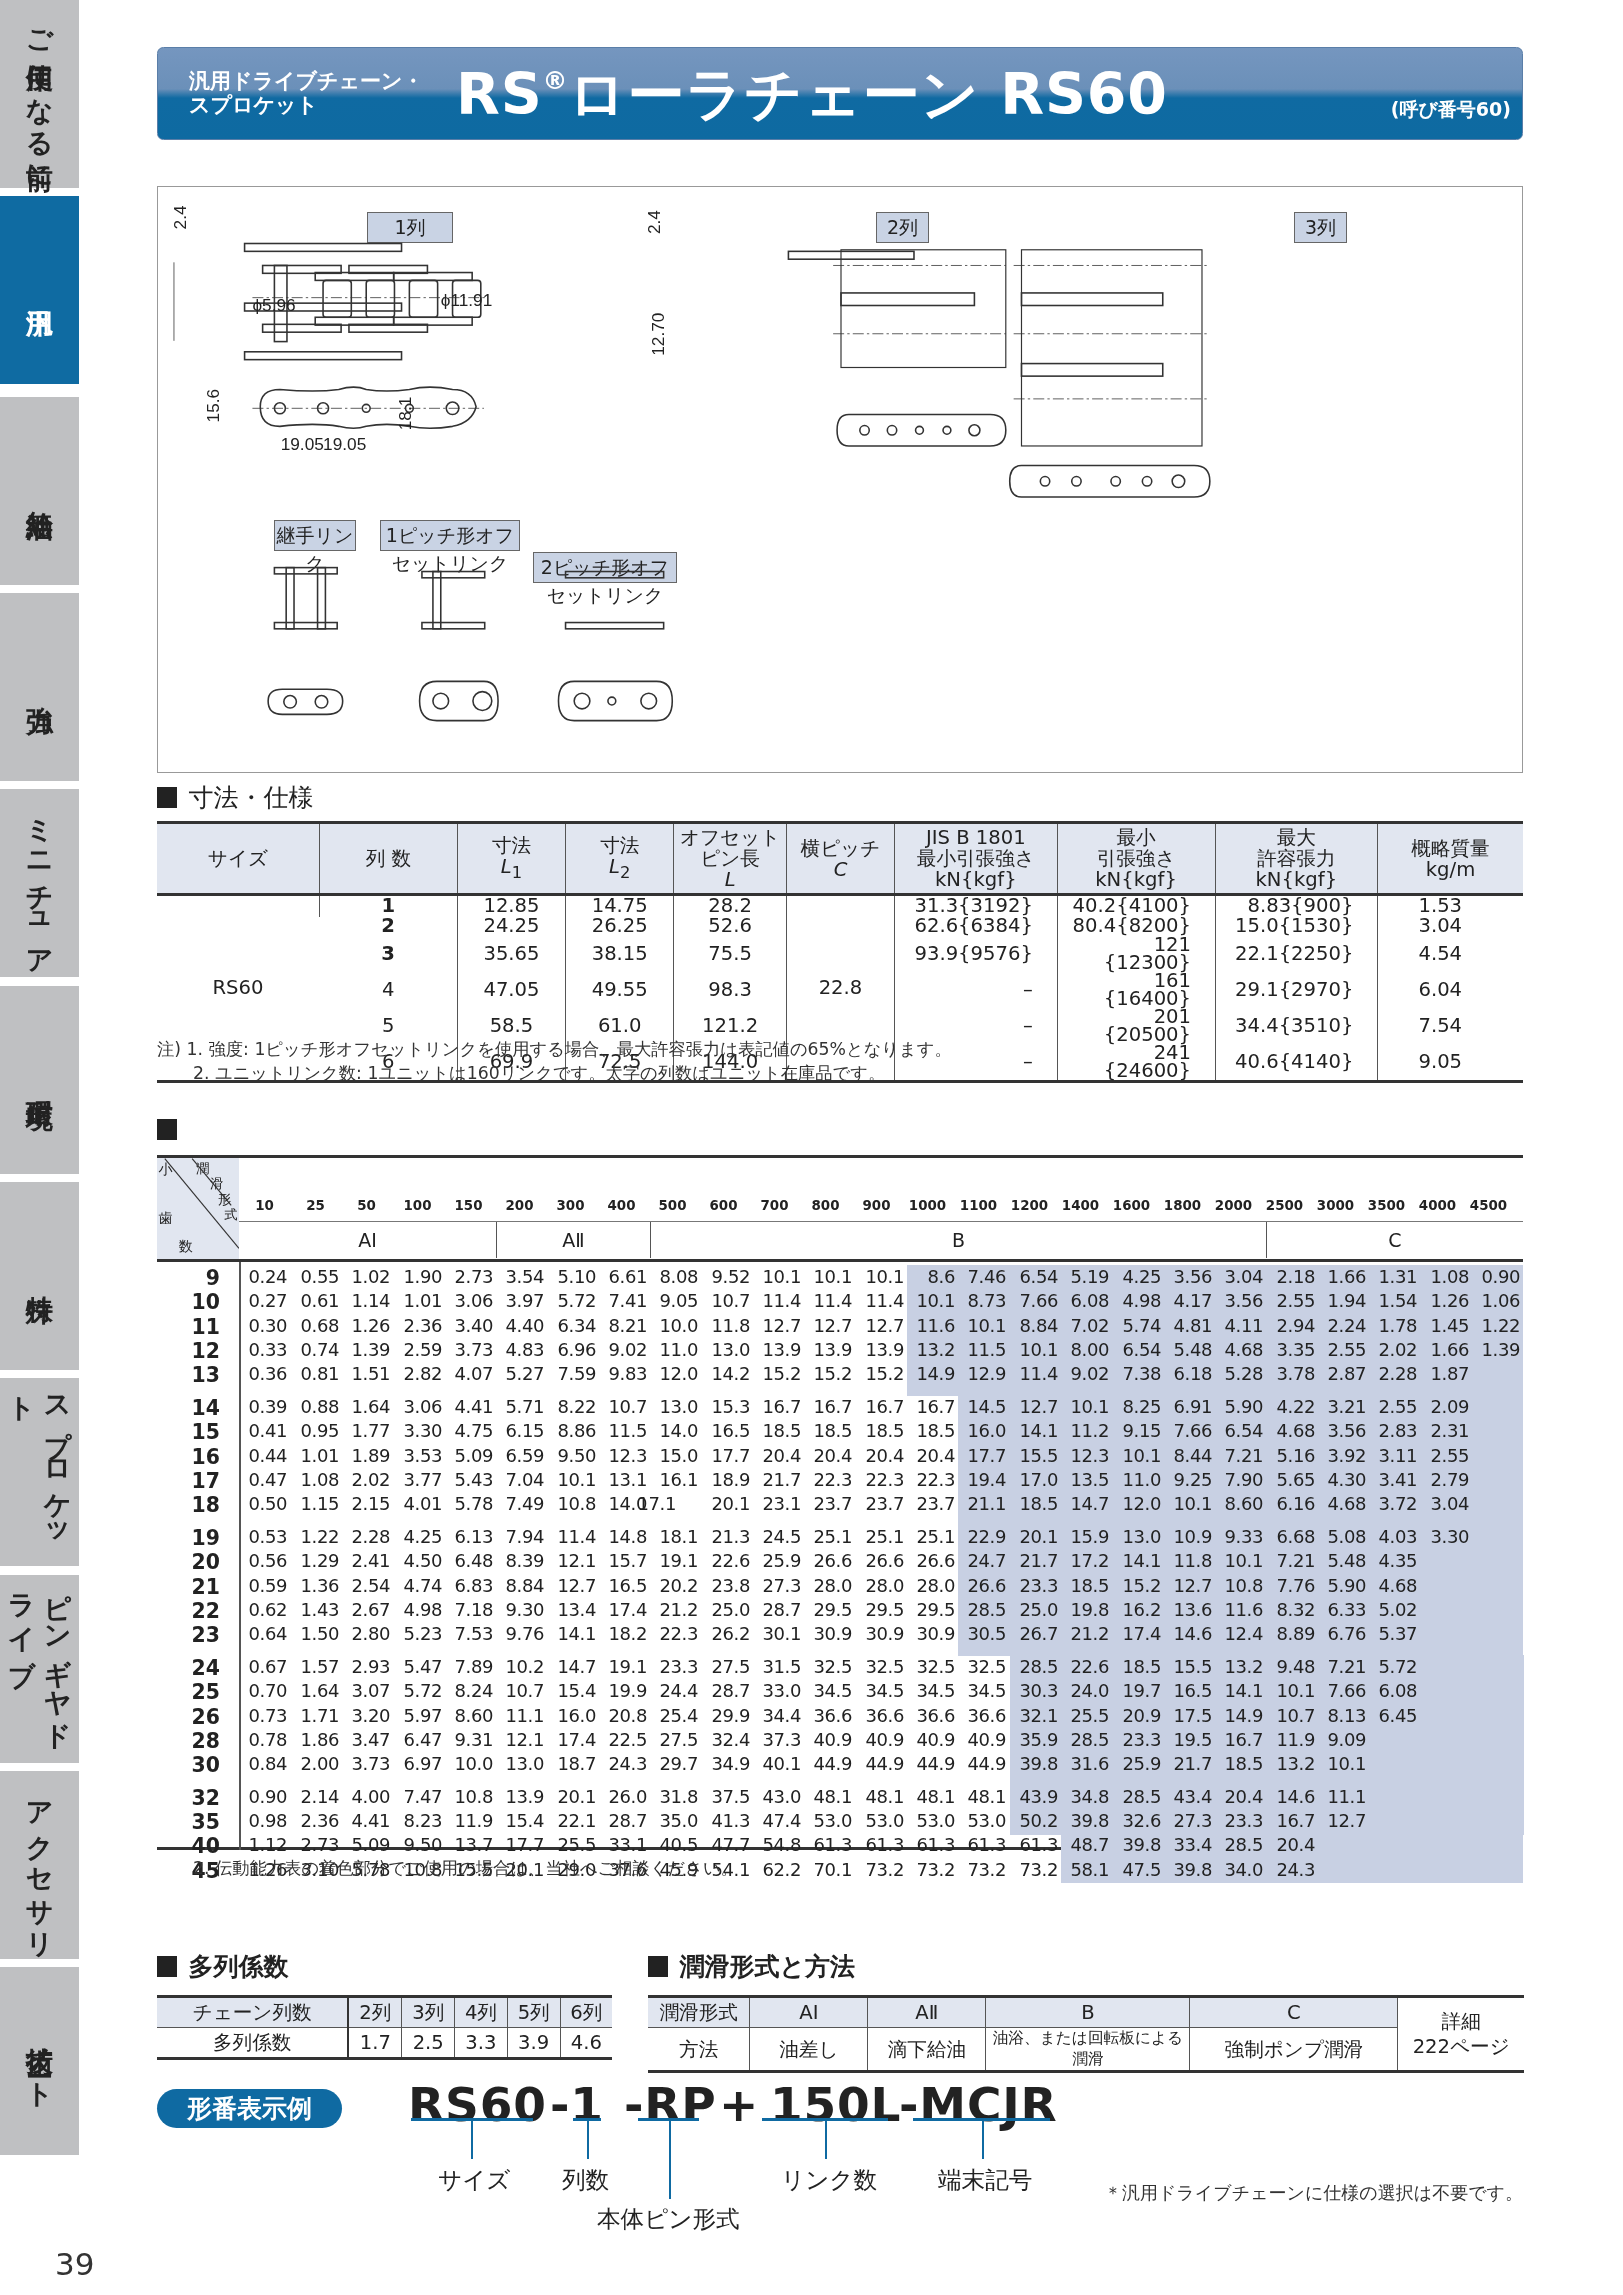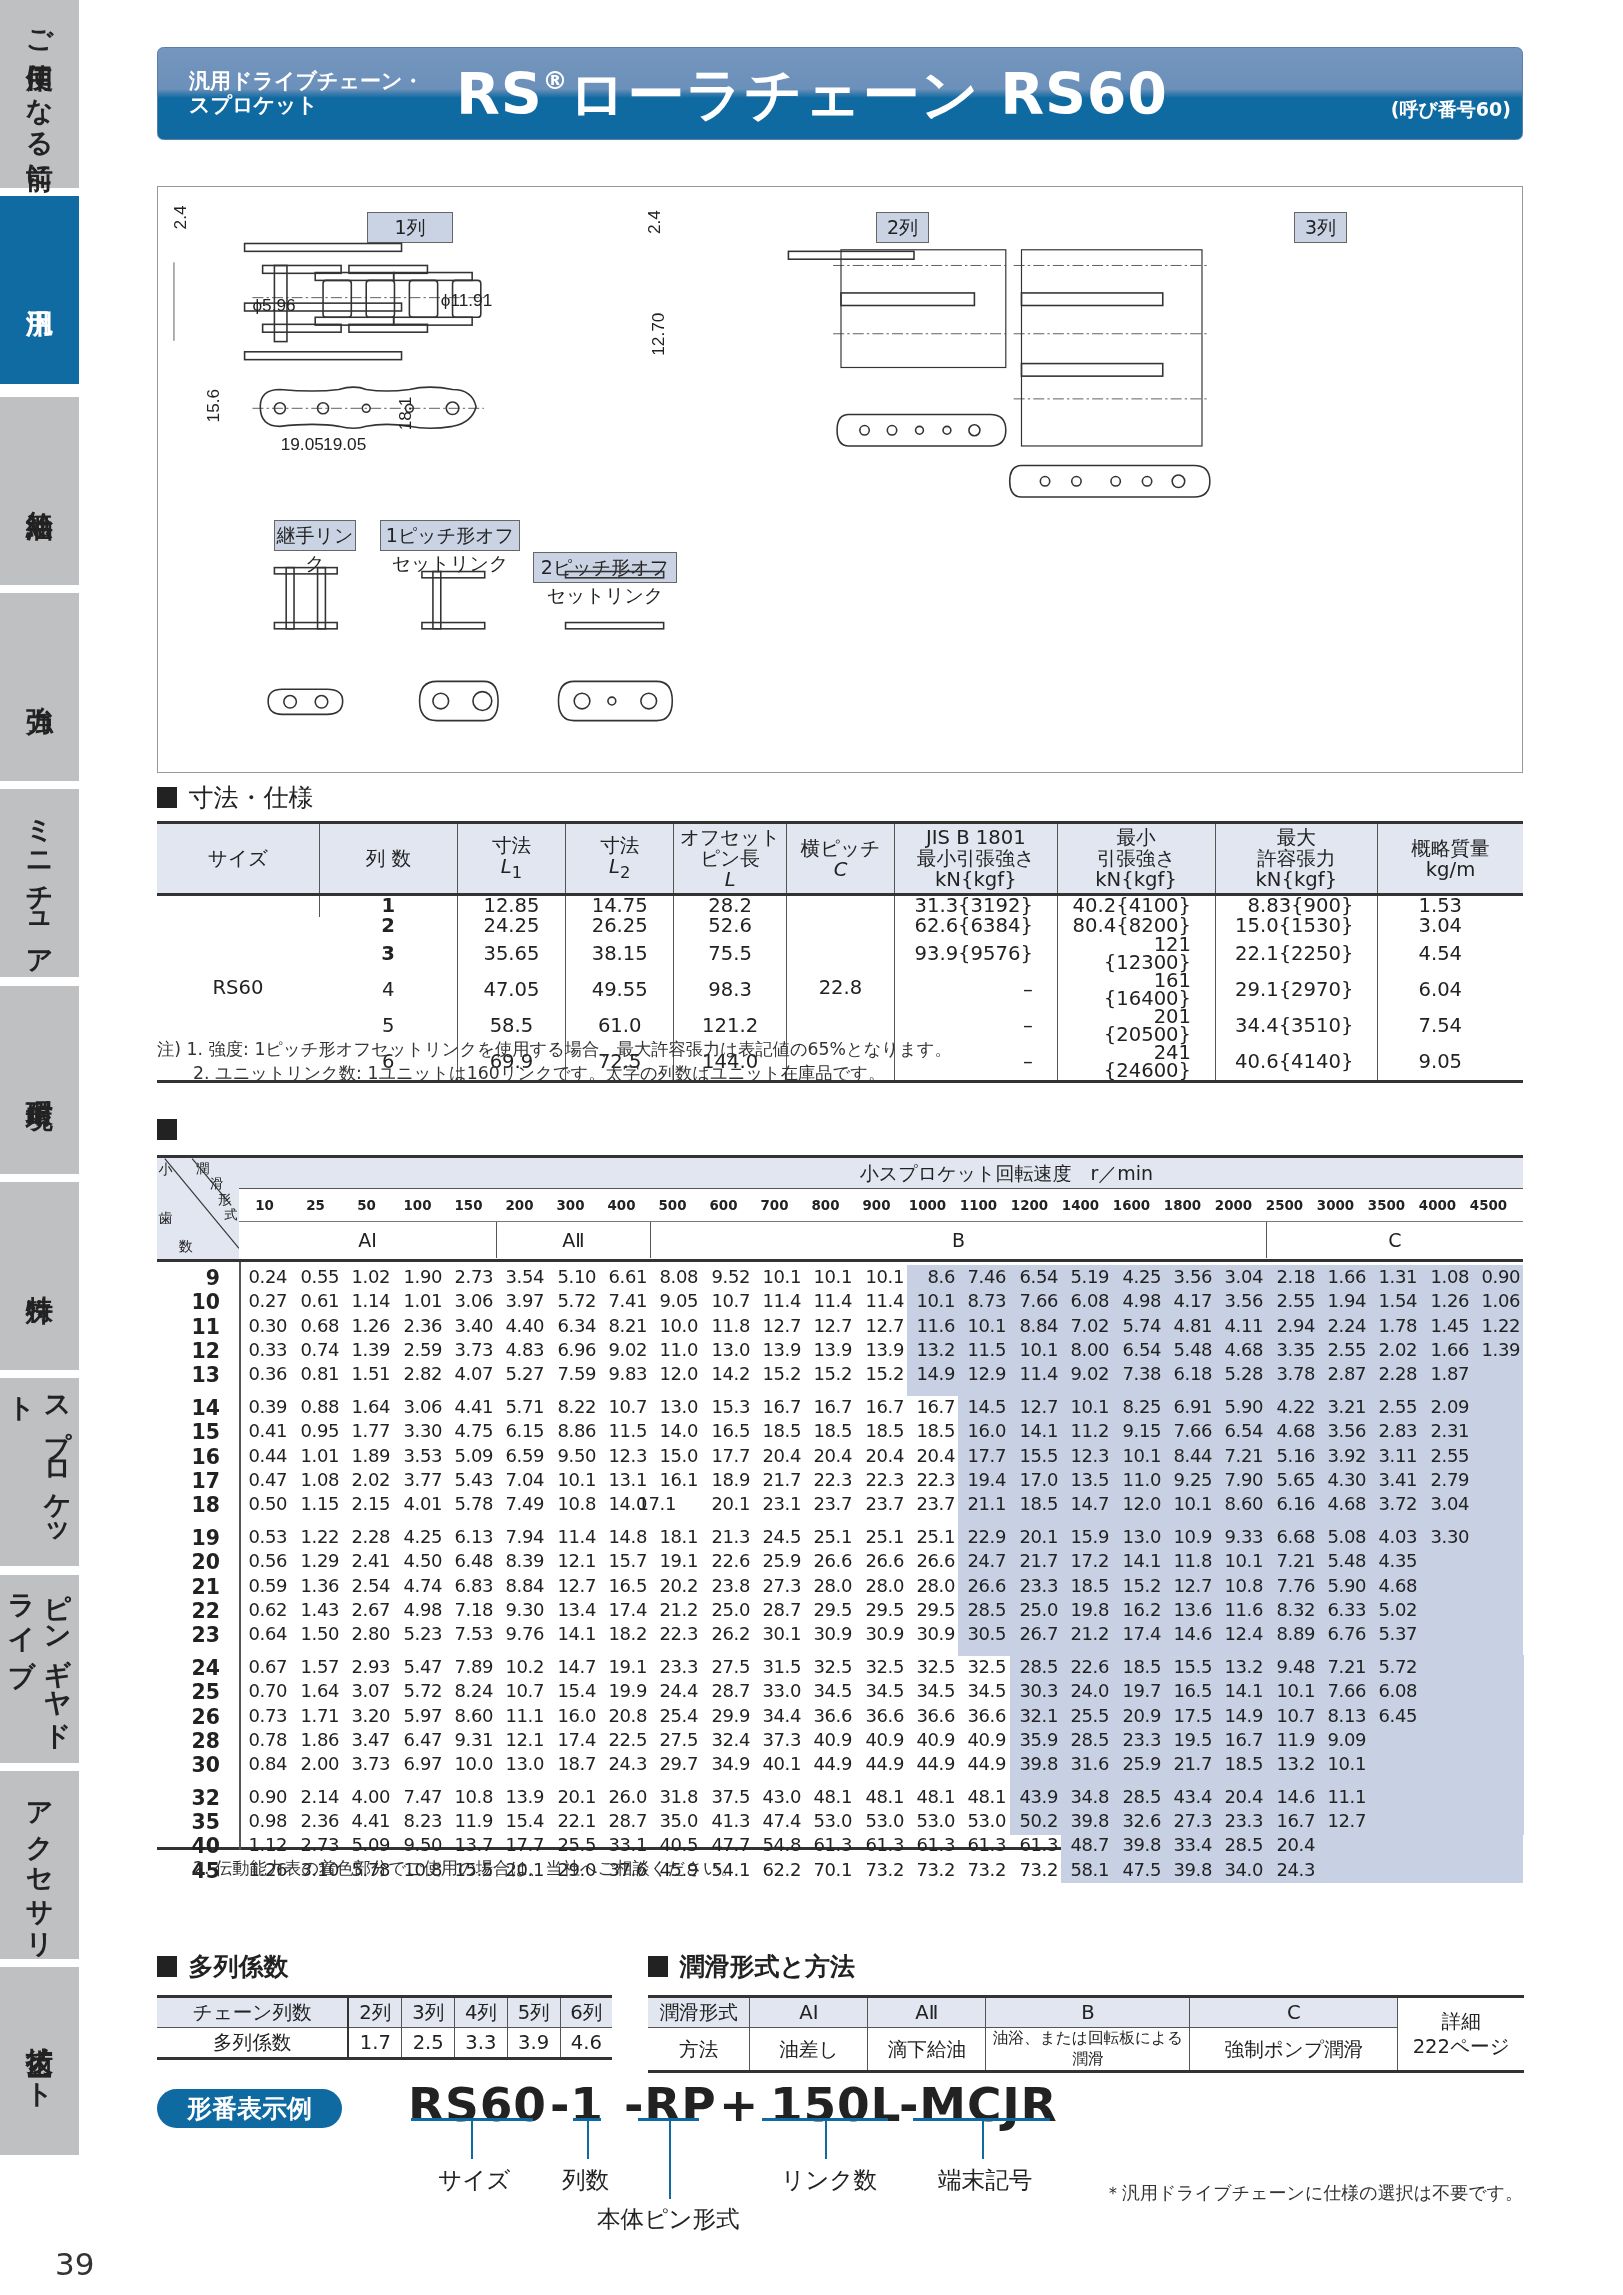--- a/index.html
+++ b/index.html
@@ -319,21 +319,20 @@
       <line x1="45" y1="0" x2="95" y2="60" stroke="#333" stroke-width="1.5"></line>
       <text x="2" y="20" font-size="18" fill="#222">小</text>
       <text x="50" y="18" font-size="17" fill="#222">潤</text>
       <text x="68" y="38" font-size="17" fill="#222">滑</text>
       <text x="78" y="58" font-size="17" fill="#222">形</text>
       <text x="86" y="78" font-size="17" fill="#222">式</text>
       <text x="2" y="82" font-size="18" fill="#222">歯</text>
       <text x="28" y="118" font-size="18" fill="#222">数</text>
     </svg>
   </div>
-  <div class="ph-speedtitle">小スプロケット回転速度　r／min</div>
   <div class="ph-speeds" id="speeds">
       <div style="width: 51px;">10</div>
       <div style="width: 51px;">25</div>
       <div style="width: 51px;">50</div>
       <div style="width: 51px;">100</div>
       <div style="width: 51px;">150</div>
       <div style="width: 51px;">200</div>
       <div style="width: 51px;">300</div>
       <div style="width: 51px;">400</div>
       <div style="width: 51px;">500</div>

